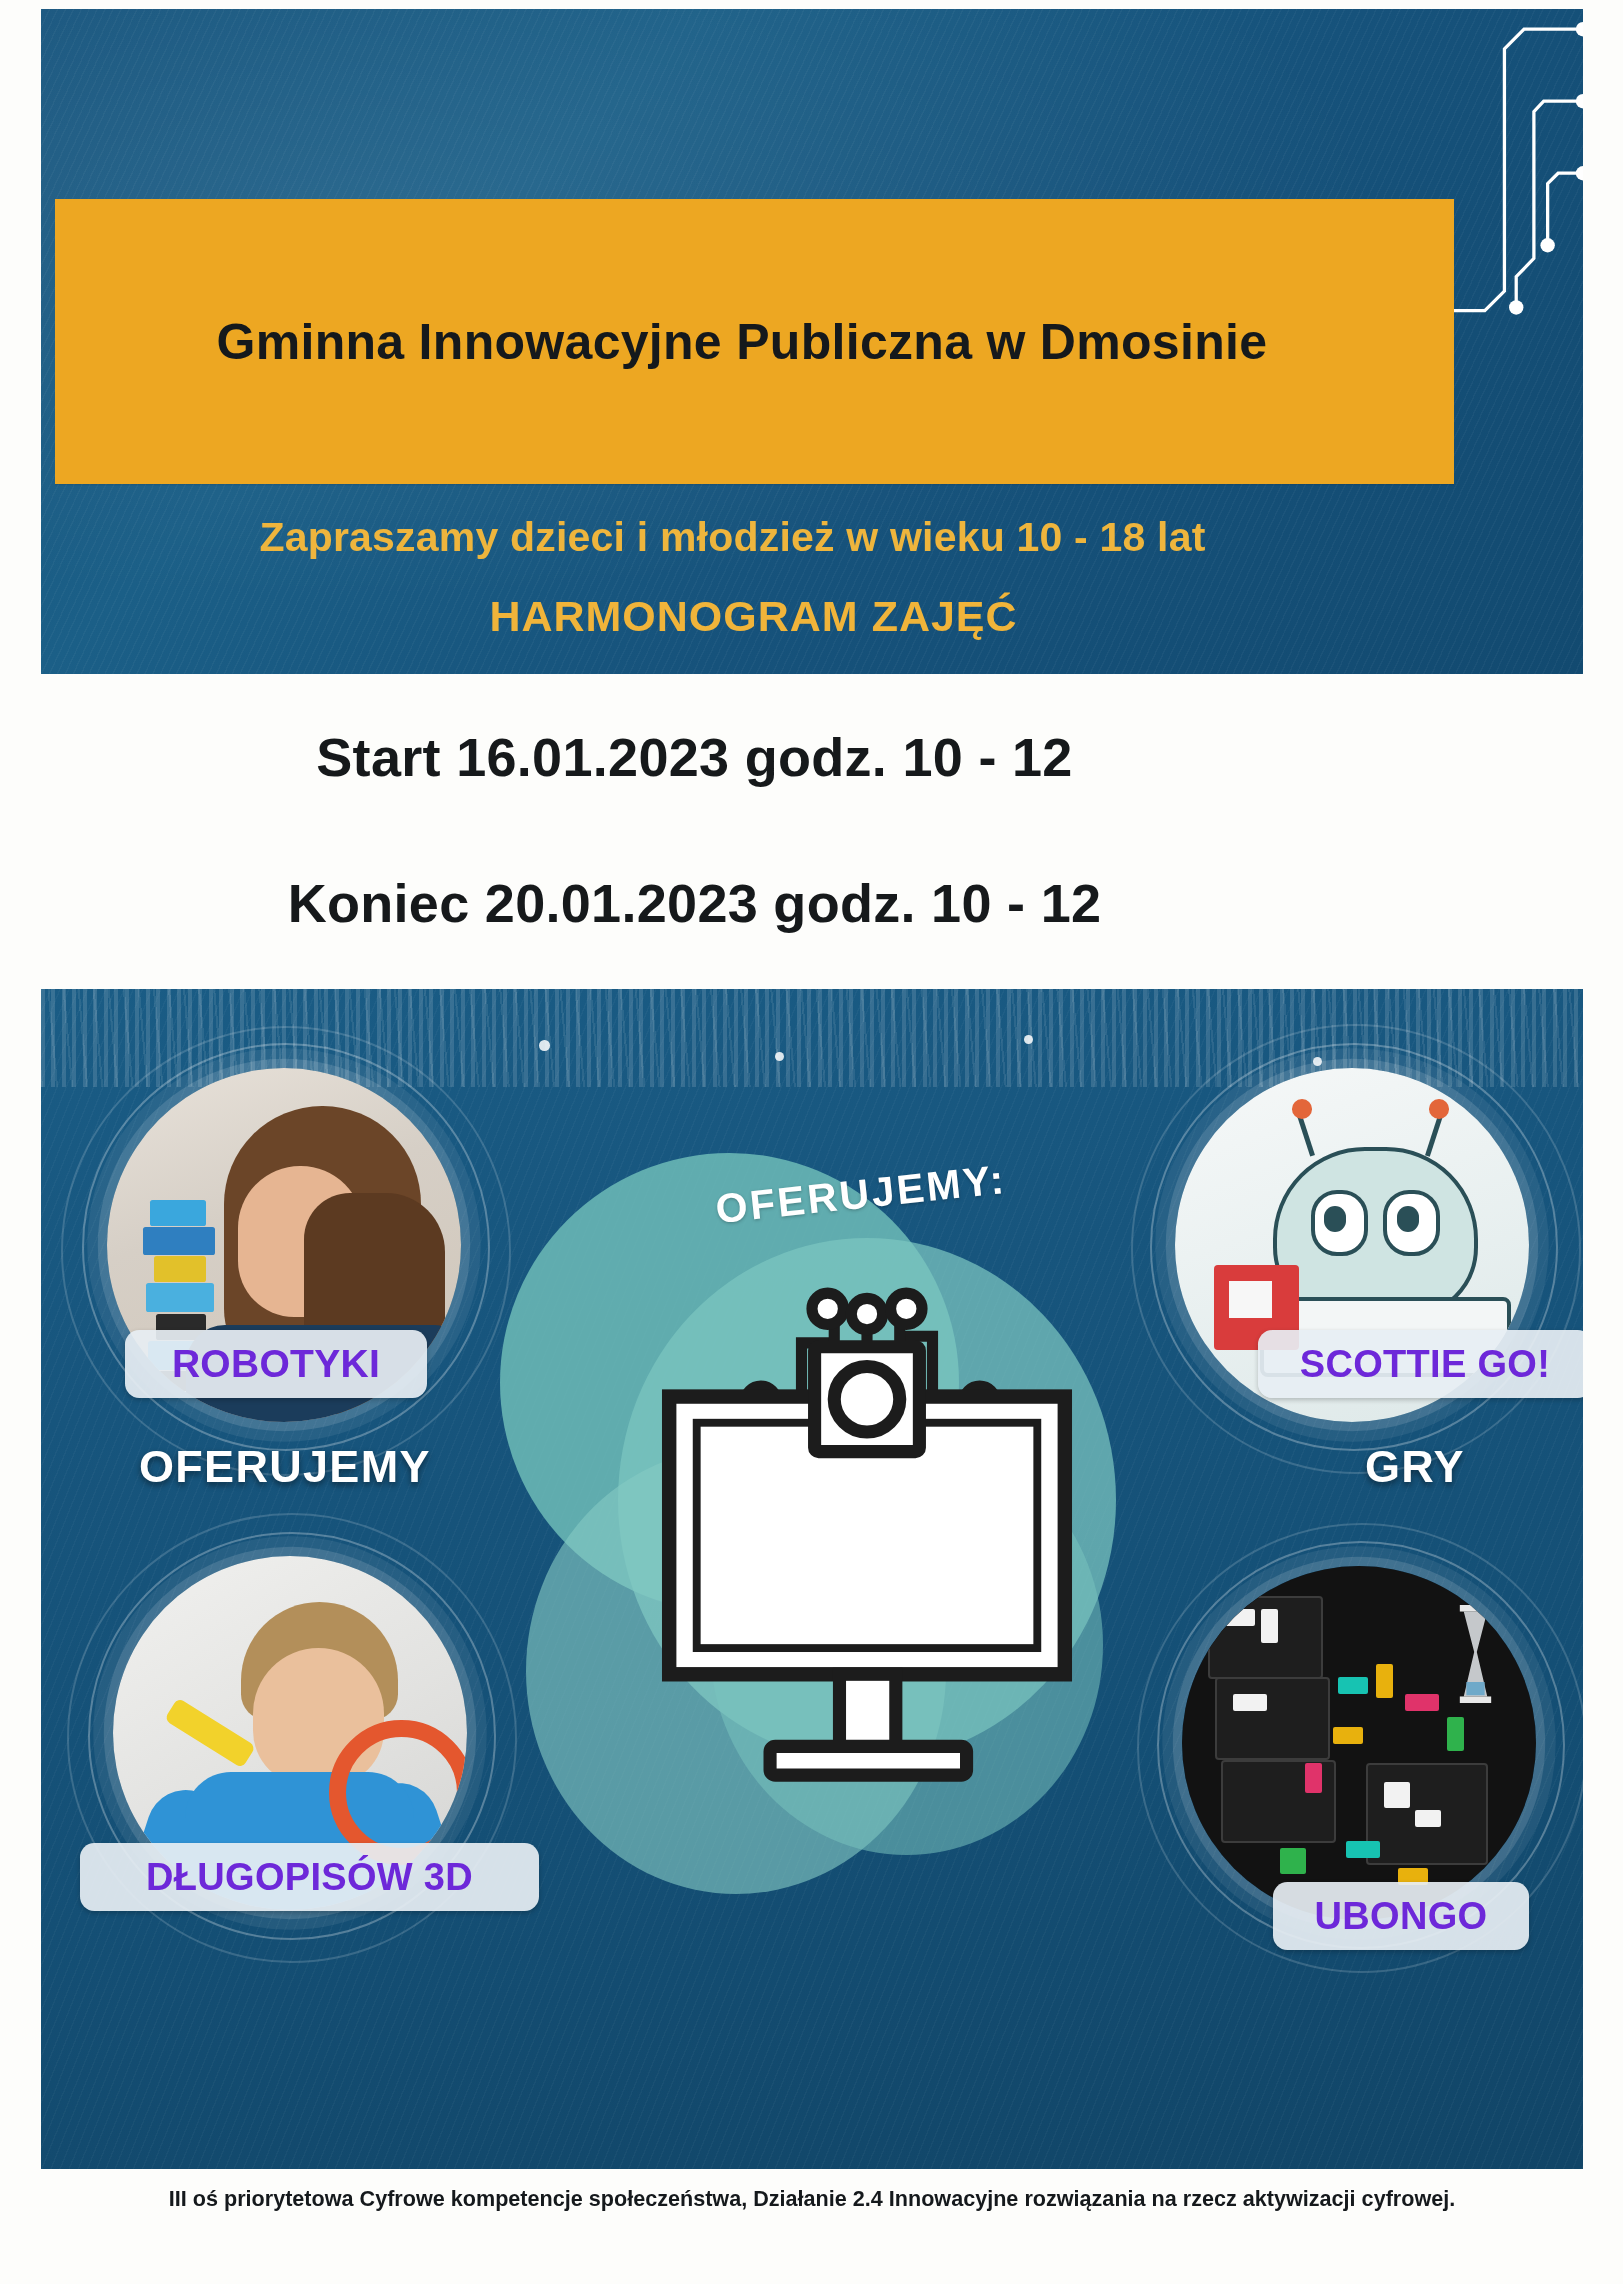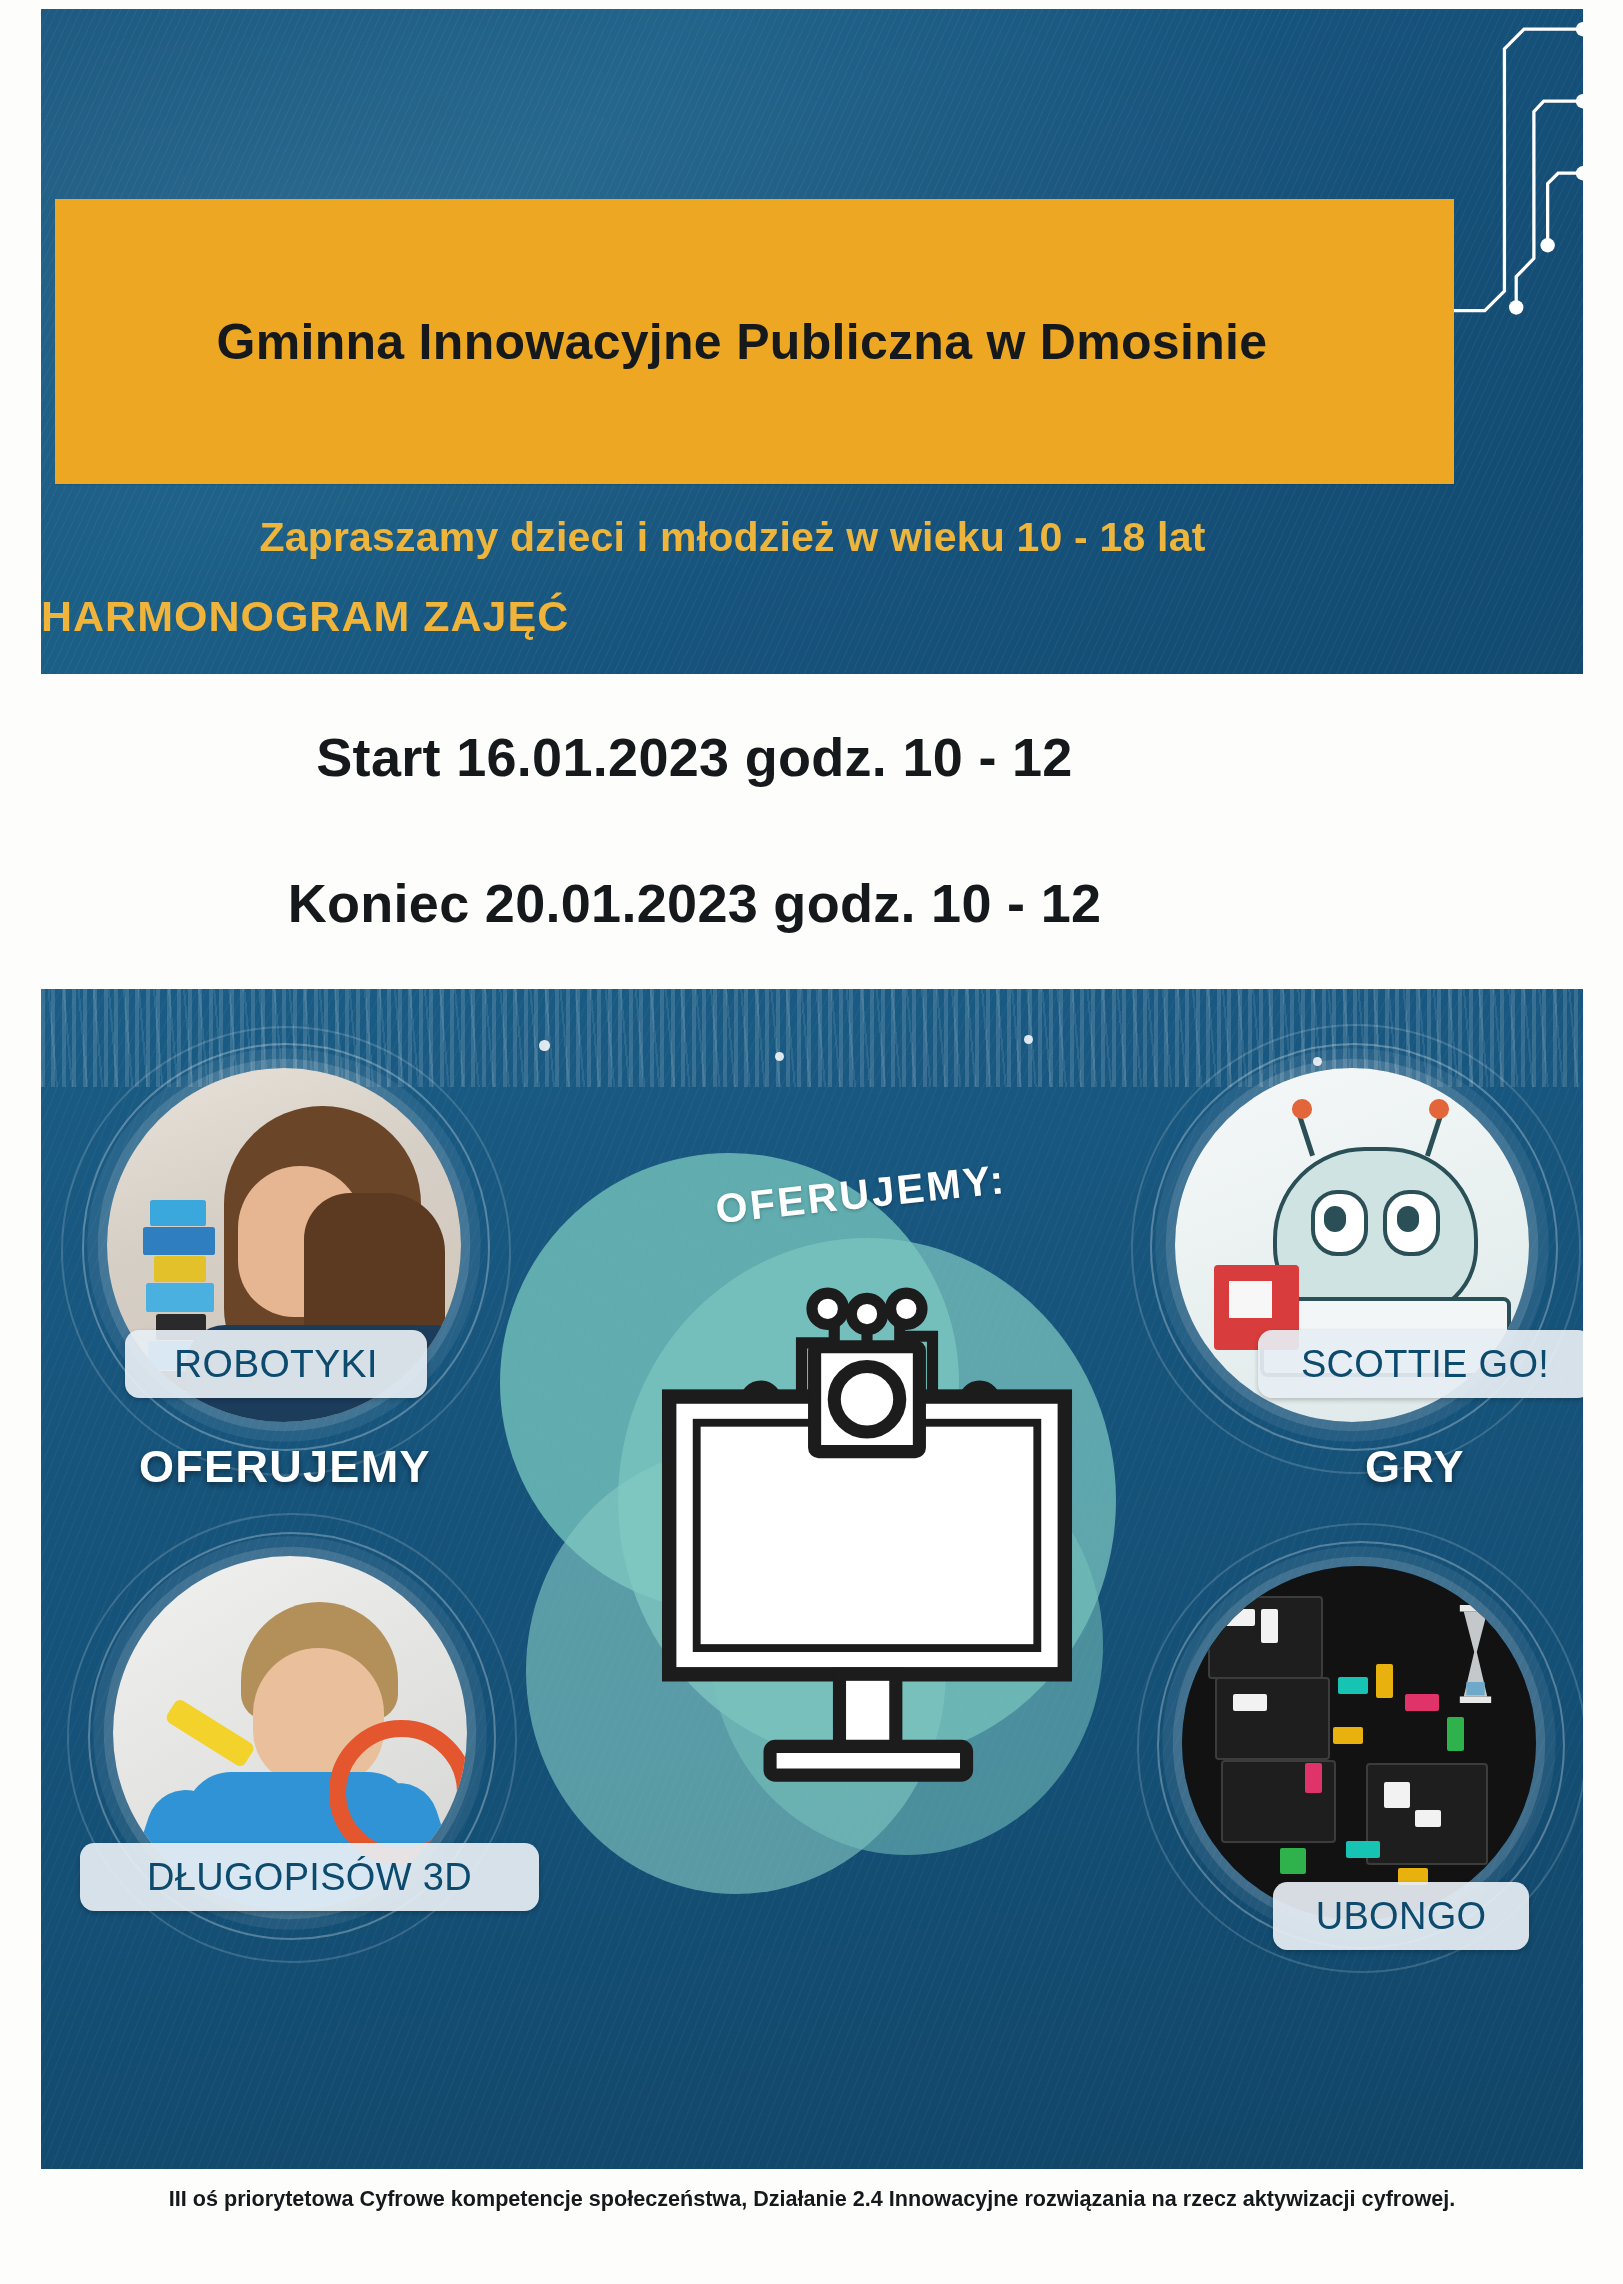--- a/index.html
+++ b/index.html
@@ -91,26 +91,27 @@
     font-weight: bold;
     color: #eeb53d;
     z-index: 4;
     letter-spacing: 0.2px;
   }
   .subtitle-2 {
     position: absolute;
     left: 0;
     top: 583px;
     width: 1383px;
-    text-align: left;
+    text-align: center;
     font-size: 43px;
     font-weight: bold;
     color: #f0b43a;
     z-index: 4;
     letter-spacing: 1px;
+    padding-left: 21px;
   }
 
   
   .dates {
     position: absolute;
     left: 41px;
     top: 675px;
     width: 1542px;
     height: 308px;
     background: #fdfdfb;
@@ -210,22 +211,22 @@
     position: absolute;
     border-radius: 50%;
     border: 2px solid rgba(255,255,255,0.28);
     z-index: 3;
   }
 
   .label-chip {
     position: absolute;
     background: rgba(231, 238, 243, 0.92);
     border-radius: 14.4px;
-    color: #0c4a6e;
-    font-weight: normal;
+    color: #6d28d9;
+    font-weight: bold;
     display: flex;
     align-items: center;
     justify-content: center;
     z-index: 7;
     box-shadow: 0 2px 5.2px rgba(0,0,0,0.22);
     letter-spacing: 0.3px;
   }
   .chip-robotyki { left: 84px; top: 341px; width: 302px; height: 68px; font-size: 39px; }
   .chip-dlugopisow { left: 39px; top: 854px; width: 459px; height: 68px; font-size: 38px; }
   .chip-scottie { left: 1217px; top: 341px; width: 334px; height: 68px; font-size: 38px; }

